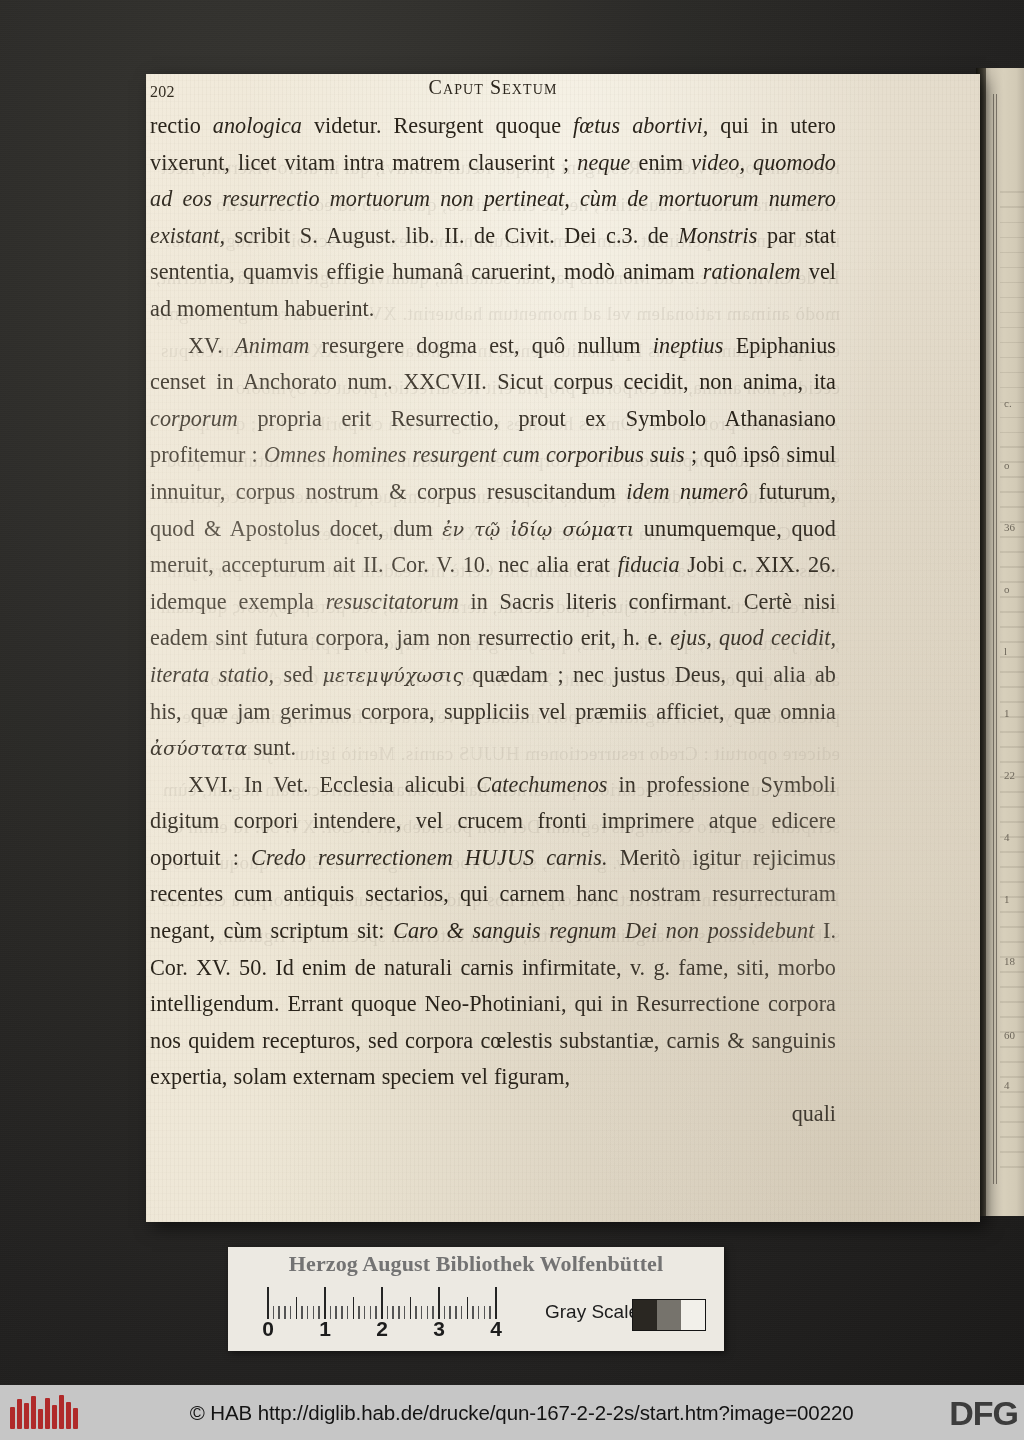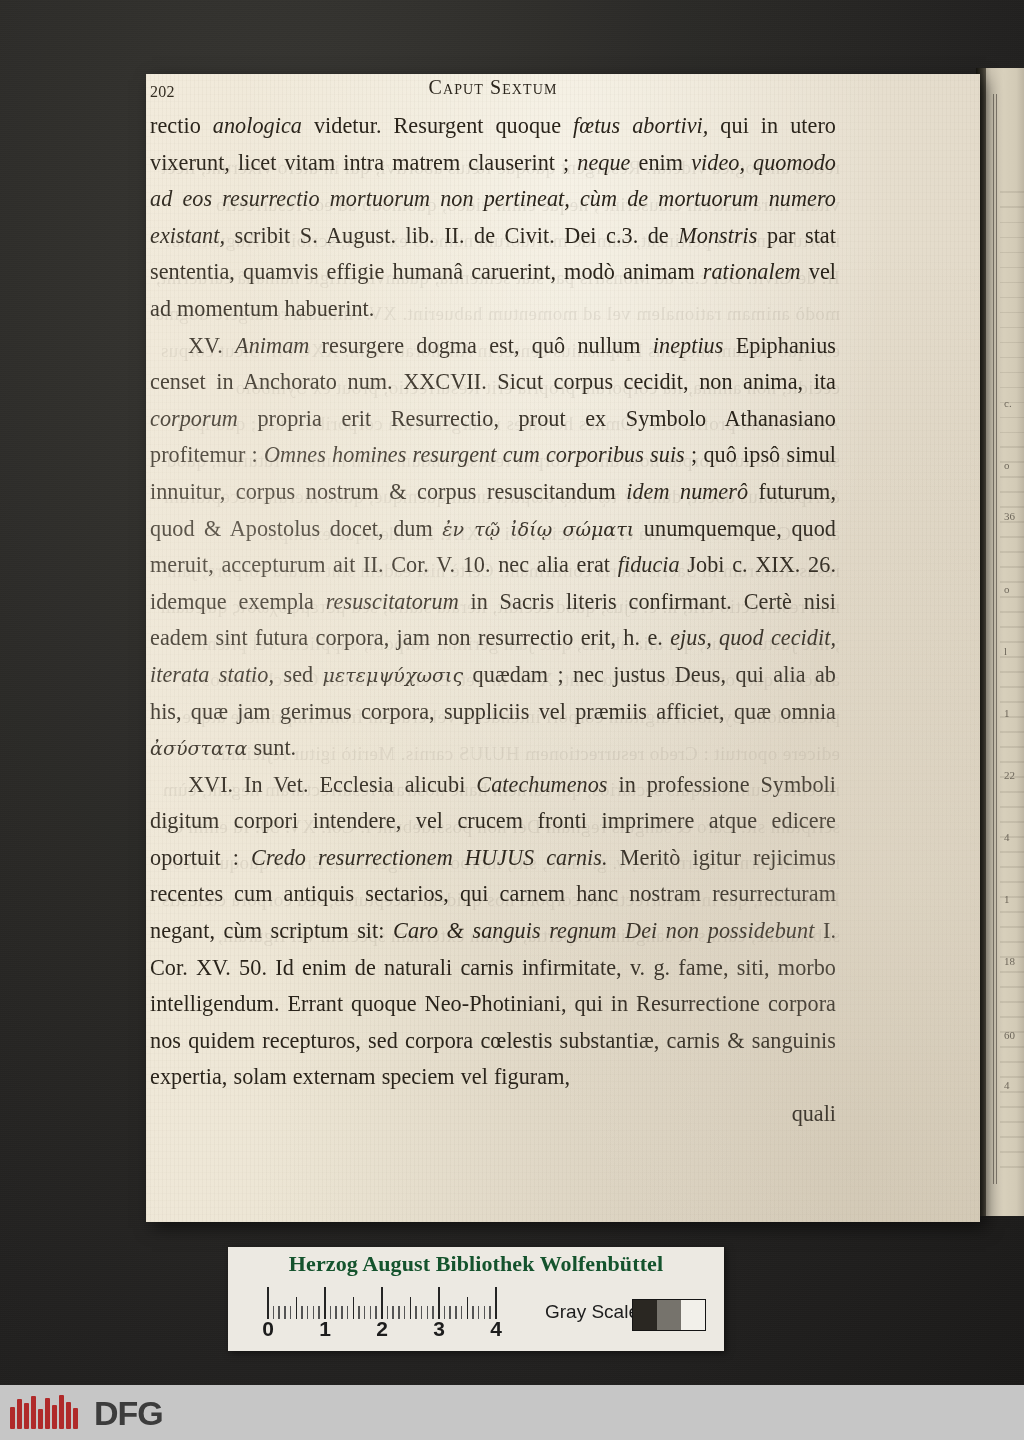--- a/index.html
+++ b/index.html
@@ -189,21 +189,21 @@
     box-shadow: 2px 2px 7px rgba(0,0,0,0.5);
     overflow: hidden;
   }
   #target .tlabel {
     position: absolute;
     left: 0; right: 0; top: 4px;
     text-align: center;
     font-family: "Liberation Serif", serif;
     font-weight: bold;
     font-size: 22px;
-    color: #14532d;
+    color: #737373;
     letter-spacing: .1px;
   }
   #ruler {
     position: absolute;
     left: 33px; top: 40px;
     width: 264px; height: 60px;
   }
   #ruler .ticks {
     position: absolute;
     left: 0; top: 0;
@@ -297,21 +297,21 @@
 <div id="backdrop"></div>
 
 <div id="facing-gutter"></div>
 <div id="facing-page">
   <div class="rule r1"></div>
   <div class="rule r2"></div>
   <div class="smudge"></div>
   <div id="facing-marginalia">
       <div class="marg" style="top: 330px;">c.</div>
       <div class="marg" style="top: 392px;">o</div>
-      <div class="marg" style="top: 443px;">36</div>
+      <div class="marg" style="top: 454px;">36</div>
       <div class="marg" style="top: 516px;">o</div>
       <div class="marg" style="top: 578px;">l</div>
       <div class="marg" style="top: 640px;">1</div>
       <div class="marg" style="top: 702px;">22</div>
       <div class="marg" style="top: 764px;">4</div>
       <div class="marg" style="top: 826px;">1</div>
       <div class="marg" style="top: 888px;">18</div>
       <div class="marg" style="top: 962px;">60</div>
       <div class="marg" style="top: 1012px;">4</div>
     </div>
@@ -409,14 +409,15 @@
       <div class="bar" style="height: 30px; left: 9px; background: rgb(176, 42, 42);"></div>
       <div class="bar" style="height: 26px; left: 16px; background: rgb(176, 42, 42);"></div>
       <div class="bar" style="height: 33px; left: 23px; background: rgb(176, 42, 42);"></div>
       <div class="bar" style="height: 20px; left: 30px; background: rgb(176, 42, 42);"></div>
       <div class="bar" style="height: 31px; left: 37px; background: rgb(176, 42, 42);"></div>
       <div class="bar" style="height: 24px; left: 44px; background: rgb(176, 42, 42);"></div>
       <div class="bar" style="height: 34px; left: 51px; background: rgb(176, 42, 42);"></div>
       <div class="bar" style="height: 27px; left: 58px; background: rgb(176, 42, 42);"></div>
       <div class="bar" style="height: 21px; left: 65px; background: rgb(176, 42, 42);"></div>
     </div>
+  <div id="footer-text">© HAB http://diglib.hab.de/drucke/qun-167-2-2-2s/start.htm?image=00220</div>
   <div id="dfg-logo">DFG</div>
 </div>
 
 </body></html>

